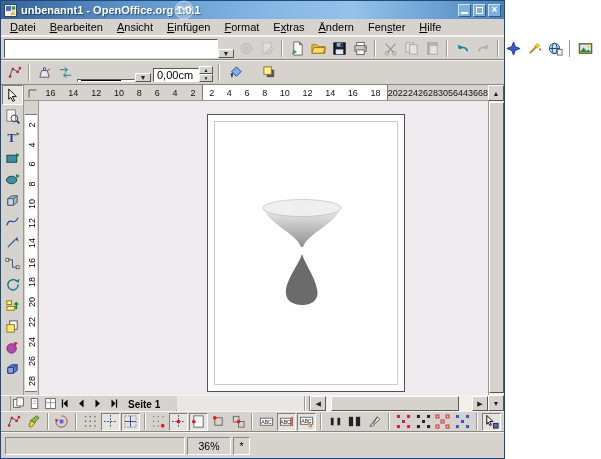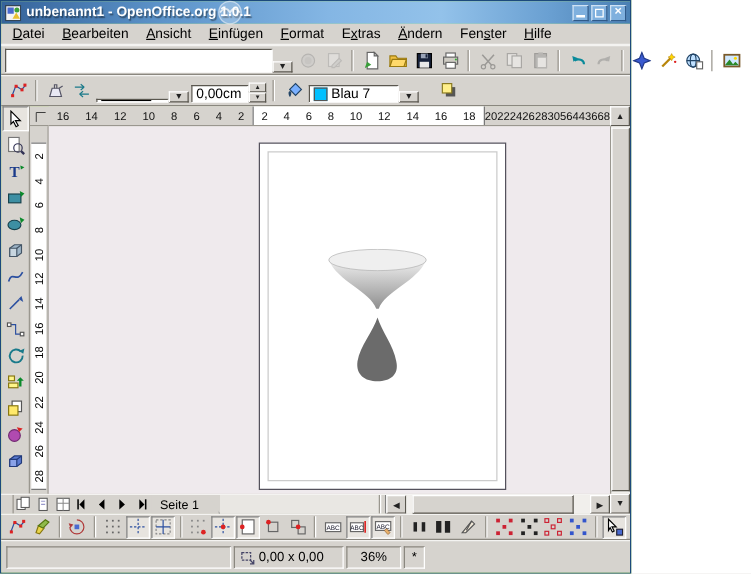--- a/index.html
+++ b/index.html
@@ -63,21 +63,21 @@
   .drawingSvg { position:absolute; left:54px; top:84px; }
 
   
   .sbtn { background:#d6d3ce; border:1px solid; border-color:#fff #5a574f #5a574f #fff; display:flex; align-items:center; justify-content:center; font-size:7px; color:#222; }
   .vup { grid-row:1; grid-column:4; } .vtrack { grid-row:2; grid-column:4; position:relative; background:#f1efec; border-left:1px solid #9a978f; }
   .vthumb { position:absolute; left:0; right:0; top:1px; height:99%; background:#d6d3ce; border:1px solid; border-color:#fff #5a574f #5a574f #fff; }
   .vdown { grid-row:3; grid-column:4; }
   .bottom { grid-row:3; grid-column:1/4; display:flex; align-items:stretch; background:#d6d3ce; border-top:1px solid #f4f3f1; }
   .corner-sp { width:10px; border-right:1px solid #9a978f; }
   .bottom .tbtn { width:15px; height:15px; }
-  .tab { padding:1px 16px 0 7px; font-size:10px; font-weight:normal; background:#d6d3ce; clip-path:polygon(0 0, calc(100% - 10px) 0, 100% 100%, 0 100%); border-right:1px solid #888; display:flex; align-items:center; }
+  .tab { padding:1px 16px 0 7px; font-size:10px; font-weight:bold; background:#d6d3ce; clip-path:polygon(0 0, calc(100% - 10px) 0, 100% 100%, 0 100%); border-right:1px solid #888; display:flex; align-items:center; }
   .tabfill { flex:0 0 128px; background:#e9e7e3; border-right:1px solid #9a978f; }
   .splitter { width:5px; border-left:1px solid #fff; border-right:1px solid #808080; }
   .harrow { width:16px; }
   .htrack { flex:1; position:relative; background:#f1efec; }
   .hthumb { position:absolute; top:0; bottom:0; left:3%; width:88%; background:#d6d3ce; border:1px solid; border-color:#fff #5a574f #5a574f #fff; }
 
   
   .statusbar { height:26px; flex:0 0 26px; background:#d6d3ce; border-top:1px solid #f4f3f1; display:flex; align-items:center; gap:2px; padding:2px 4px; font-size:10.5px; }
   .scell { height:18px; border:1px solid; border-color:#8a877f #fff #fff #8a877f; display:flex; align-items:center; padding:0 4px; gap:3px; white-space:nowrap; overflow:hidden; }
   .scell.center { justify-content:center; }
@@ -283,27 +283,20 @@
     </div>
     <span class="tsep"></span>
     <div class="igroup">
         <button class="tbtn">
           <svg viewBox="0 0 16 16" width="15" height="15">
             <path d="M4 7l5-5 5 5-5 5z" fill="#7ab0ff" stroke="#224466"></path>
             <path d="M3 10c0 2 1.2 3.5 1.2 3.5S5.4 12 5.4 10 3 8 3 10z" fill="#224466"></path>
           </svg>
         </button>
       </div>
-    <div class="combo">
-      <div class="cval" style="width:72px">
-          <span class="swatch" style="background: rgb(0, 192, 255);"></span>
-          <span>Blau 7</span>
-        </div>
-      <div class="cbtn">▼</div>
-    </div>
     <span style="width:10px"></span>
     <div class="igroup">
         <button class="tbtn">
           <svg viewBox="0 0 16 16" width="15" height="15">
             <rect x="5" y="5" width="8" height="8" fill="#555"></rect>
             <rect x="2" y="2" width="8" height="8" fill="#ffef8a" stroke="#8a7a20"></rect>
           </svg>
         </button>
       </div>
   </div>
@@ -722,27 +715,20 @@
       <button class="tbtn pressed">
         <svg viewBox="0 0 16 16" width="15" height="15">
           <path d="M3 1.5l6.5 6.5H6l1.8 3.6-1.5.8-1.9-3.7L3 11z" fill="#fff" stroke="#000"></path>
           <rect x="10" y="10" width="5" height="5" fill="#4a6ad0" stroke="#223"></rect>
         </svg>
       </button>
     </div>
 
   <div class="statusbar">
     <div class="scell" style="flex:0 0 180px"></div>
-    <div class="scell" style="flex:0 0 88px">
-      <svg width="12" height="12" viewBox="0 0 12 12">
-          <rect x="1.5" y="2" width="7" height="6" fill="none" stroke="#446" stroke-dasharray="2 1"></rect>
-          <path d="M8 8l3 3m0-3v3H8" fill="none" stroke="#446"></path>
-        </svg>
-      <span>0,00 x 0,00</span>
-    </div>
     <div class="scell center" style="flex:0 0 44px">
         <span>36%</span>
       </div>
     <div class="scell center" style="flex:0 0 17px">
         <span>*</span>
       </div>
   </div>
 
 </div>
 

